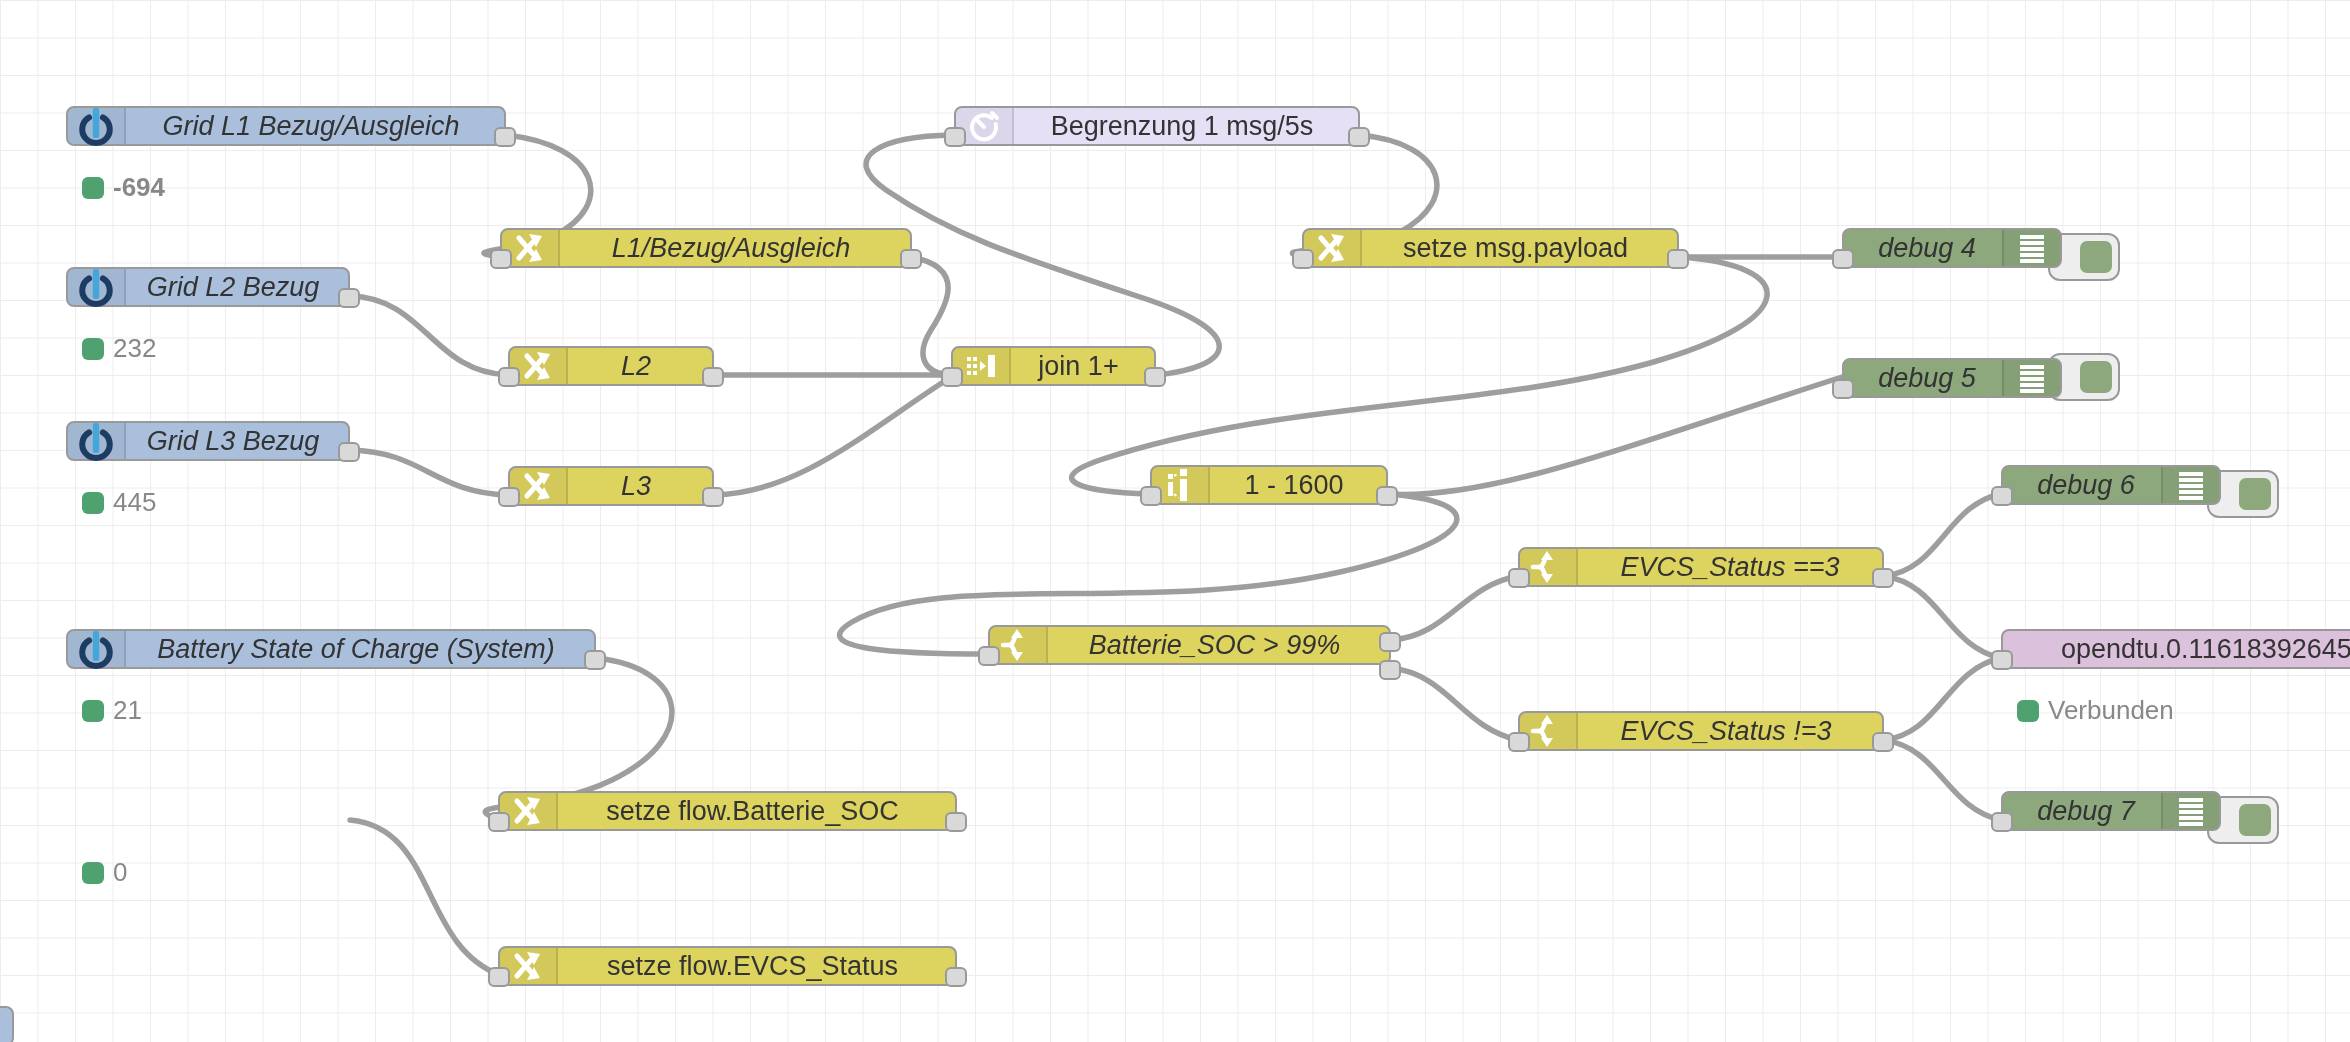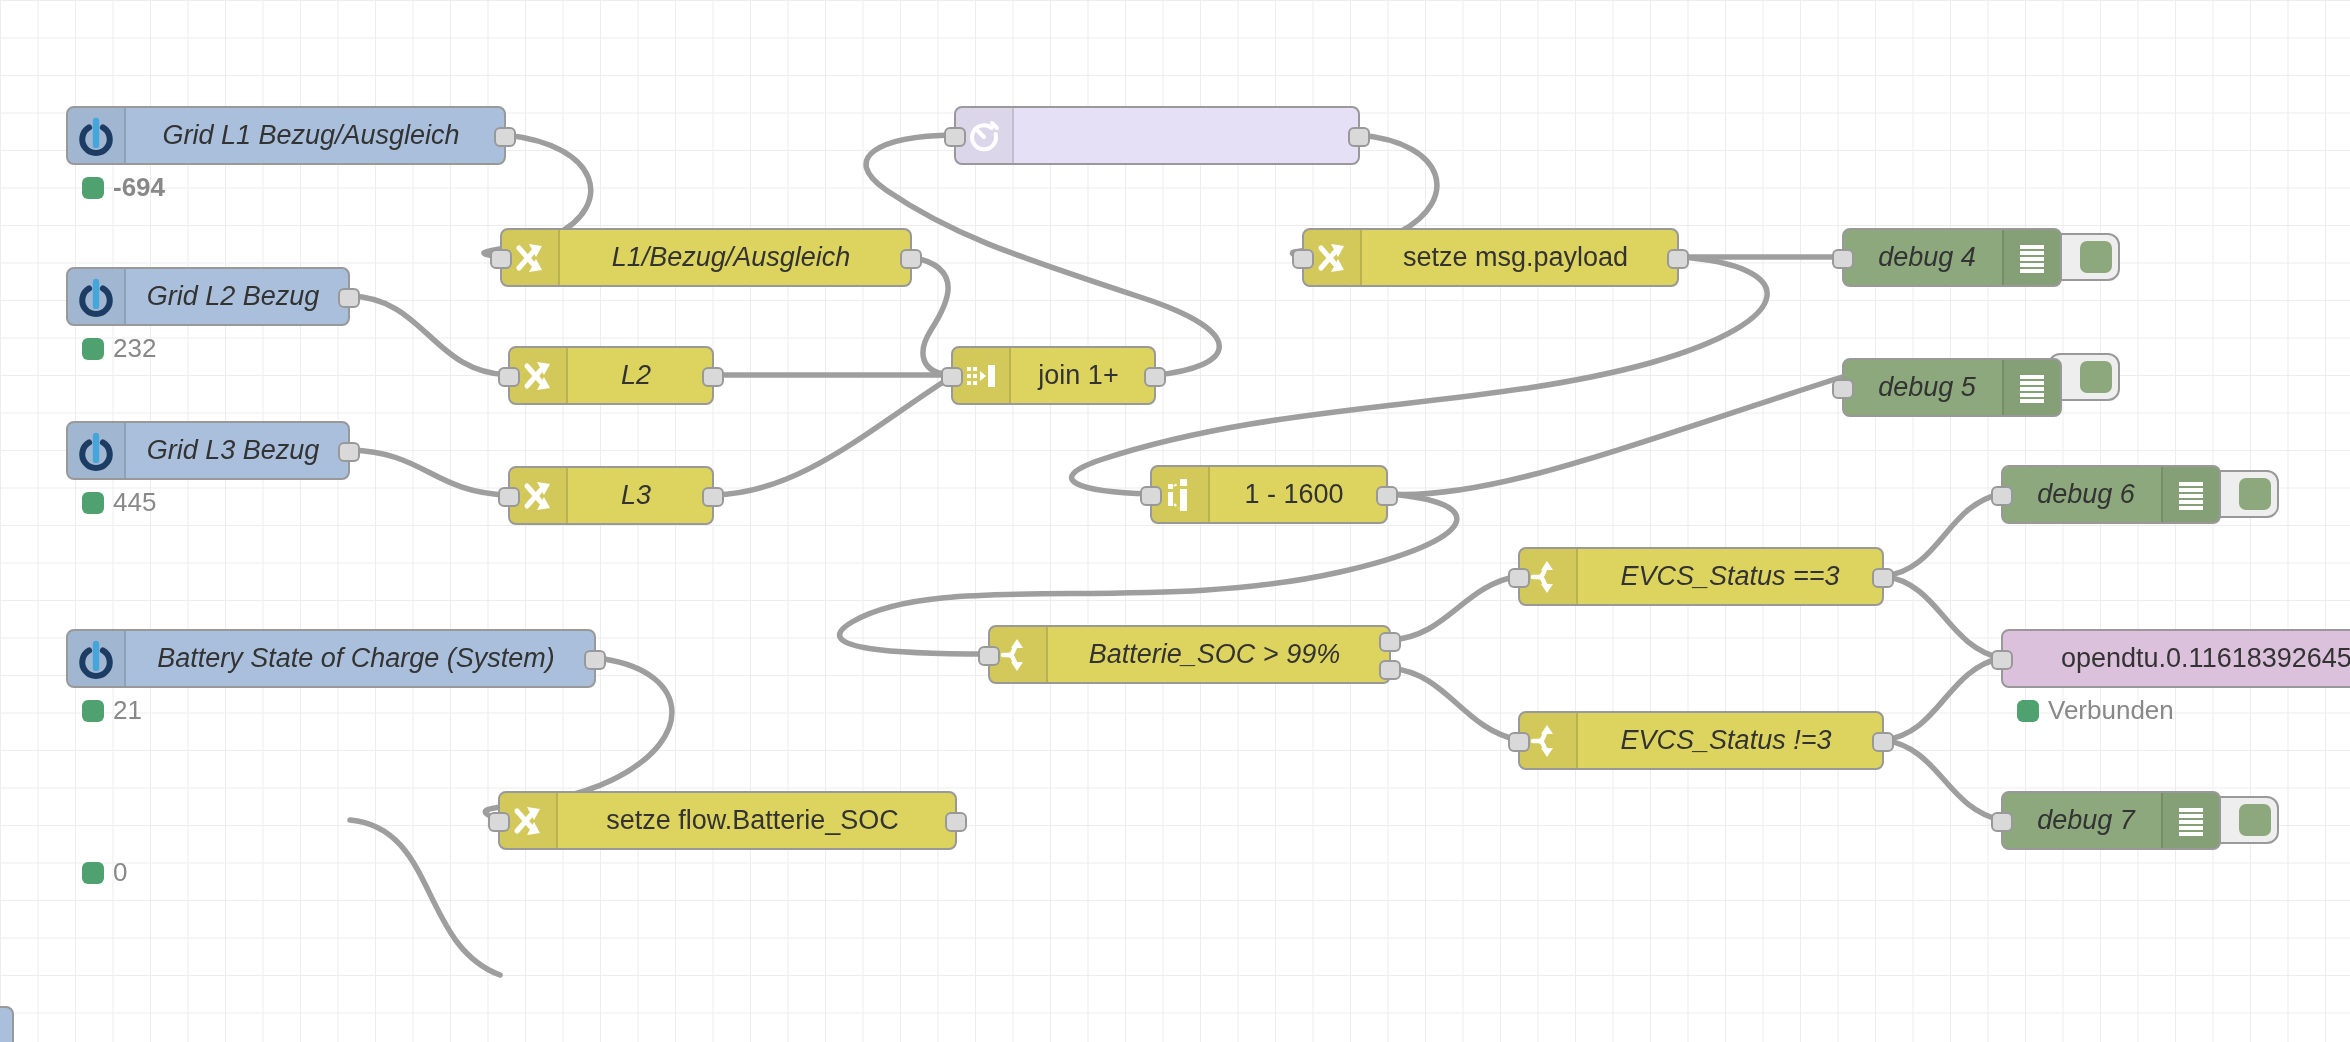--- a/index.html
+++ b/index.html
@@ -11,21 +11,21 @@
     background-color:#fff;
     background-image:
       linear-gradient(to right,#ededed 1px,transparent 1px),
       linear-gradient(to bottom,#ededed 1px,transparent 1px);
     background-size:37.5px 37.5px;
   }
   #wires{position:absolute;left:0;top:0;z-index:1;}
   .wire{fill:none;stroke:#9e9e9e;stroke-width:5.5;stroke-linecap:round;}
   .node{
     position:absolute;z-index:3;
-    height:59px;border:2px solid #999;border-radius:8px;
+    height:40px;border:2px solid #999;border-radius:8px;
     box-sizing:border-box;
     padding-left:48px;
   }
   .node .label{
     position:absolute;top:0;bottom:0;
     display:flex;align-items:center;justify-content:center;
     font-size:27px;font-weight:500;color:#333;white-space:nowrap;overflow:hidden;
   }
   .node .label.italic{font-style:italic;}
   .node .label.left-align{justify-content:flex-start;padding-left:58px;}
@@ -200,20 +200,21 @@
     <div class="node" style="left: 954px; top: 106px; width: 406px; background: rgb(230, 224, 246);">
       <div class="icon-strip left">
         <svg width="40" height="40" viewBox="0 0 40 40">
           <g stroke="#fff" stroke-width="4" fill="none" stroke-linecap="round">
             <path d="M27.6 11.9 A12 12 0 1 0 31.6 18"></path>
             <path d="M20 21 L14 15"></path>
             <path d="M28 7 L33 12"></path>
           </g>
         </svg>
       </div>
+      <div class="label" style="left: 56px; right: 6px;">Begrenzung 1 msg/5s</div>
       <div class="port in" style="top: 19px;"></div>
       <div class="port out" style="top: 19px;"></div>
     </div>
     <div class="node" style="left: 1302px; top: 228px; width: 377px; background: rgb(221, 211, 95);">
       <div class="icon-strip left">
         <svg width="40" height="40" viewBox="0 0 40 40">
           <g stroke="#fff" stroke-width="5" fill="none" stroke-linecap="round">
             <path d="M9 30 L23 14"></path>
             <path d="M9 10 L23 26"></path>
           </g>
@@ -406,14 +407,31 @@
           <g fill="#fff">
             <path d="M19 6 L32 8 L26 19 Z"></path>
             <path d="M26 21 L32 32 L19 34 Z"></path>
           </g>
         </svg>
       </div>
       <div class="label" style="left: 56px; right: 6px;">setze flow.Batterie_SOC</div>
       <div class="port in" style="top: 19px;"></div>
       <div class="port out" style="top: 19px;"></div>
     </div>
+    <div class="node" style="left: 498px; top: 946px; width: 459px; background: rgb(221, 211, 95);">
+      <div class="icon-strip left">
+        <svg width="40" height="40" viewBox="0 0 40 40">
+          <g stroke="#fff" stroke-width="5" fill="none" stroke-linecap="round">
+            <path d="M9 30 L23 14"></path>
+            <path d="M9 10 L23 26"></path>
+          </g>
+          <g fill="#fff">
+            <path d="M19 6 L32 8 L26 19 Z"></path>
+            <path d="M26 21 L32 32 L19 34 Z"></path>
+          </g>
+        </svg>
+      </div>
+      <div class="label" style="left: 56px; right: 6px;">setze flow.EVCS_Status</div>
+      <div class="port in" style="top: 19px;"></div>
+      <div class="port out" style="top: 19px;"></div>
+    </div>
     <div class="node" style="left: -38px; top: 1006px; width: 52px; background: rgb(169, 191, 219);"></div>
   </div>
 
 </body></html>

